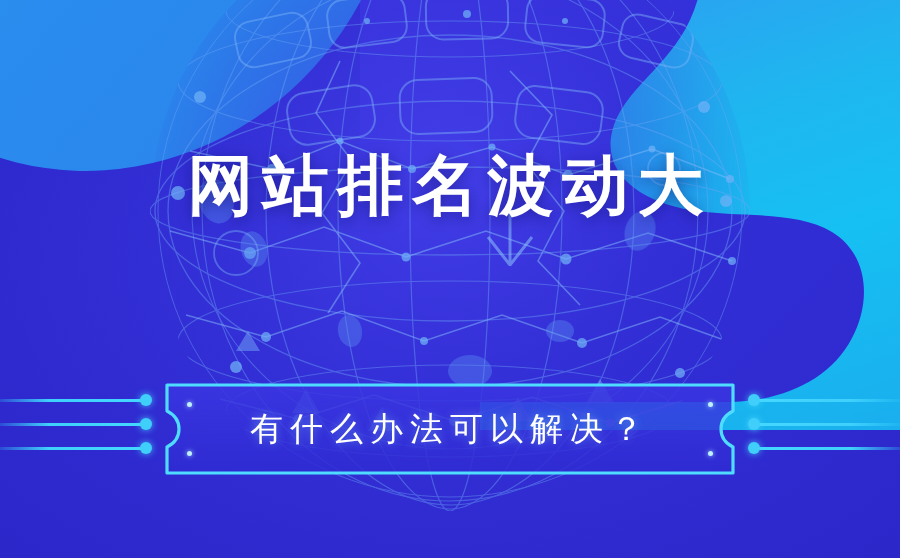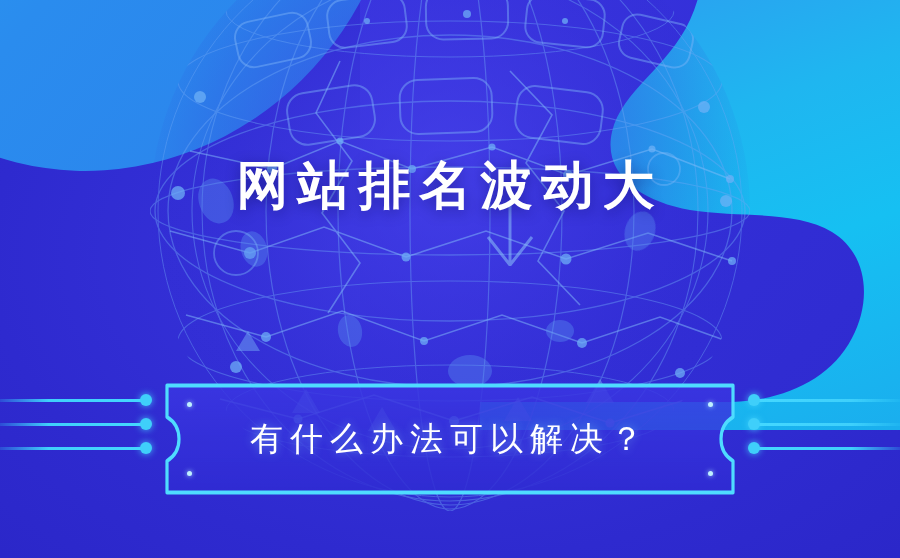--- a/index.html
+++ b/index.html
@@ -57,21 +57,21 @@
   
   .headline{
     position:absolute;
     left:0;right:0;top:132px;
     text-align:center;
     z-index:6;
   }
   .h-line{
     color:#FFFFFF;
     font-weight:bold;
-    font-size:52px;
+    font-size:66px;
     line-height:106px;
     letter-spacing:9px;
     text-shadow:0 3px 14px rgba(10,10,90,.45);
     white-space:nowrap;
   }
   .h-line.l2{ letter-spacing:10px; }
 
   
   .rails{position:absolute;left:0;right:0;top:392px;height:70px;z-index:5;}
   .rail{
@@ -98,21 +98,21 @@
   .rail-r2{right:-4px; top:31px; width:150px;}
   .rail-r3{right:-4px; top:55px; width:150px;}
   .dot-r1{right:140px; top:2px;}
   .dot-r2{right:140px; top:26px;}
   .dot-r3{right:140px; top:50px;}
 
   
   .sub-panel{
     position:absolute;
     left:165px;top:383px;
-    width:570px;height:112px;
+    width:570px;height:92px;
     z-index:7;
   }
   .panel-svg{position:absolute;inset:0;}
   .panel-svg svg{display:block;width:100%;height:100%;}
   .panel-text{
     position:absolute;inset:0;
     display:flex;align-items:center;justify-content:center;
     color:#FFFFFF;
     font-size:33px;
     letter-spacing:7px;

